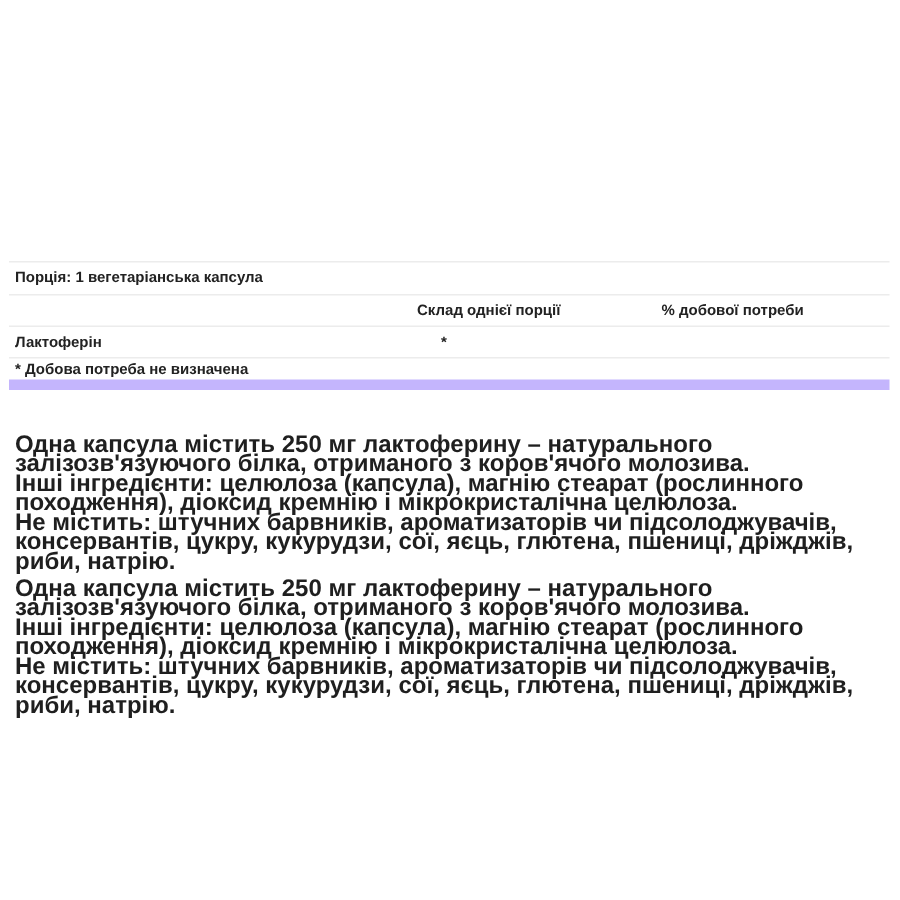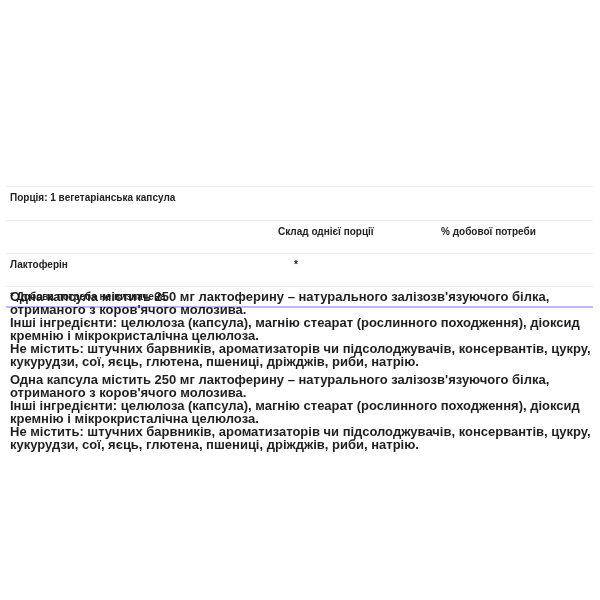--- a/index.html
+++ b/index.html
@@ -9,35 +9,34 @@
       color: #1a1a1a;
     }
     .facts {
       position: absolute; left: 6px; top: 174px; width: 587px;
     }
     .row {
       border-top: 1px solid #ececec;
       display: flex; align-items: center;
       font-size: 10px; font-weight: bold; color: #222;
       box-sizing: border-box;
-      margin-top: 12px;
     }
-    .row.last { border-bottom: 2px solid #c4b5fd; }
+    .row.last { border-bottom: 7px solid #c4b5fd; }
     .row .c1 { width: 268px; padding-left: 4px; }
     .row .c2 { width: 163px; }
     .row .c3 { flex: 1; }
     .single { padding-left: 4px; }
     .r-serving { height: 22px; border-top: 1px solid #ececec; }
     .r-count { height: 22px; border-top: none; }
     .r-head { height: 21px; justify-content: center; }
     .r-item { height: 21px; gap: 16px; }
     .r-note { height: 22px; }
     .paras {
       position: absolute; left: 10px; top: 290px; width: 585px;
-      font-size: 13px; font-weight: bold; color: #1f1f1f;
+      font-size: 16px; font-weight: bold; color: #1f1f1f;
       line-height: 13px;
     }
     .para { margin: 0 0 5px 0; }
     .para p { margin: 0; }
   </style>
 </head>
 <body>
 
 <div class="facts">
   <div class="row r-serving">

